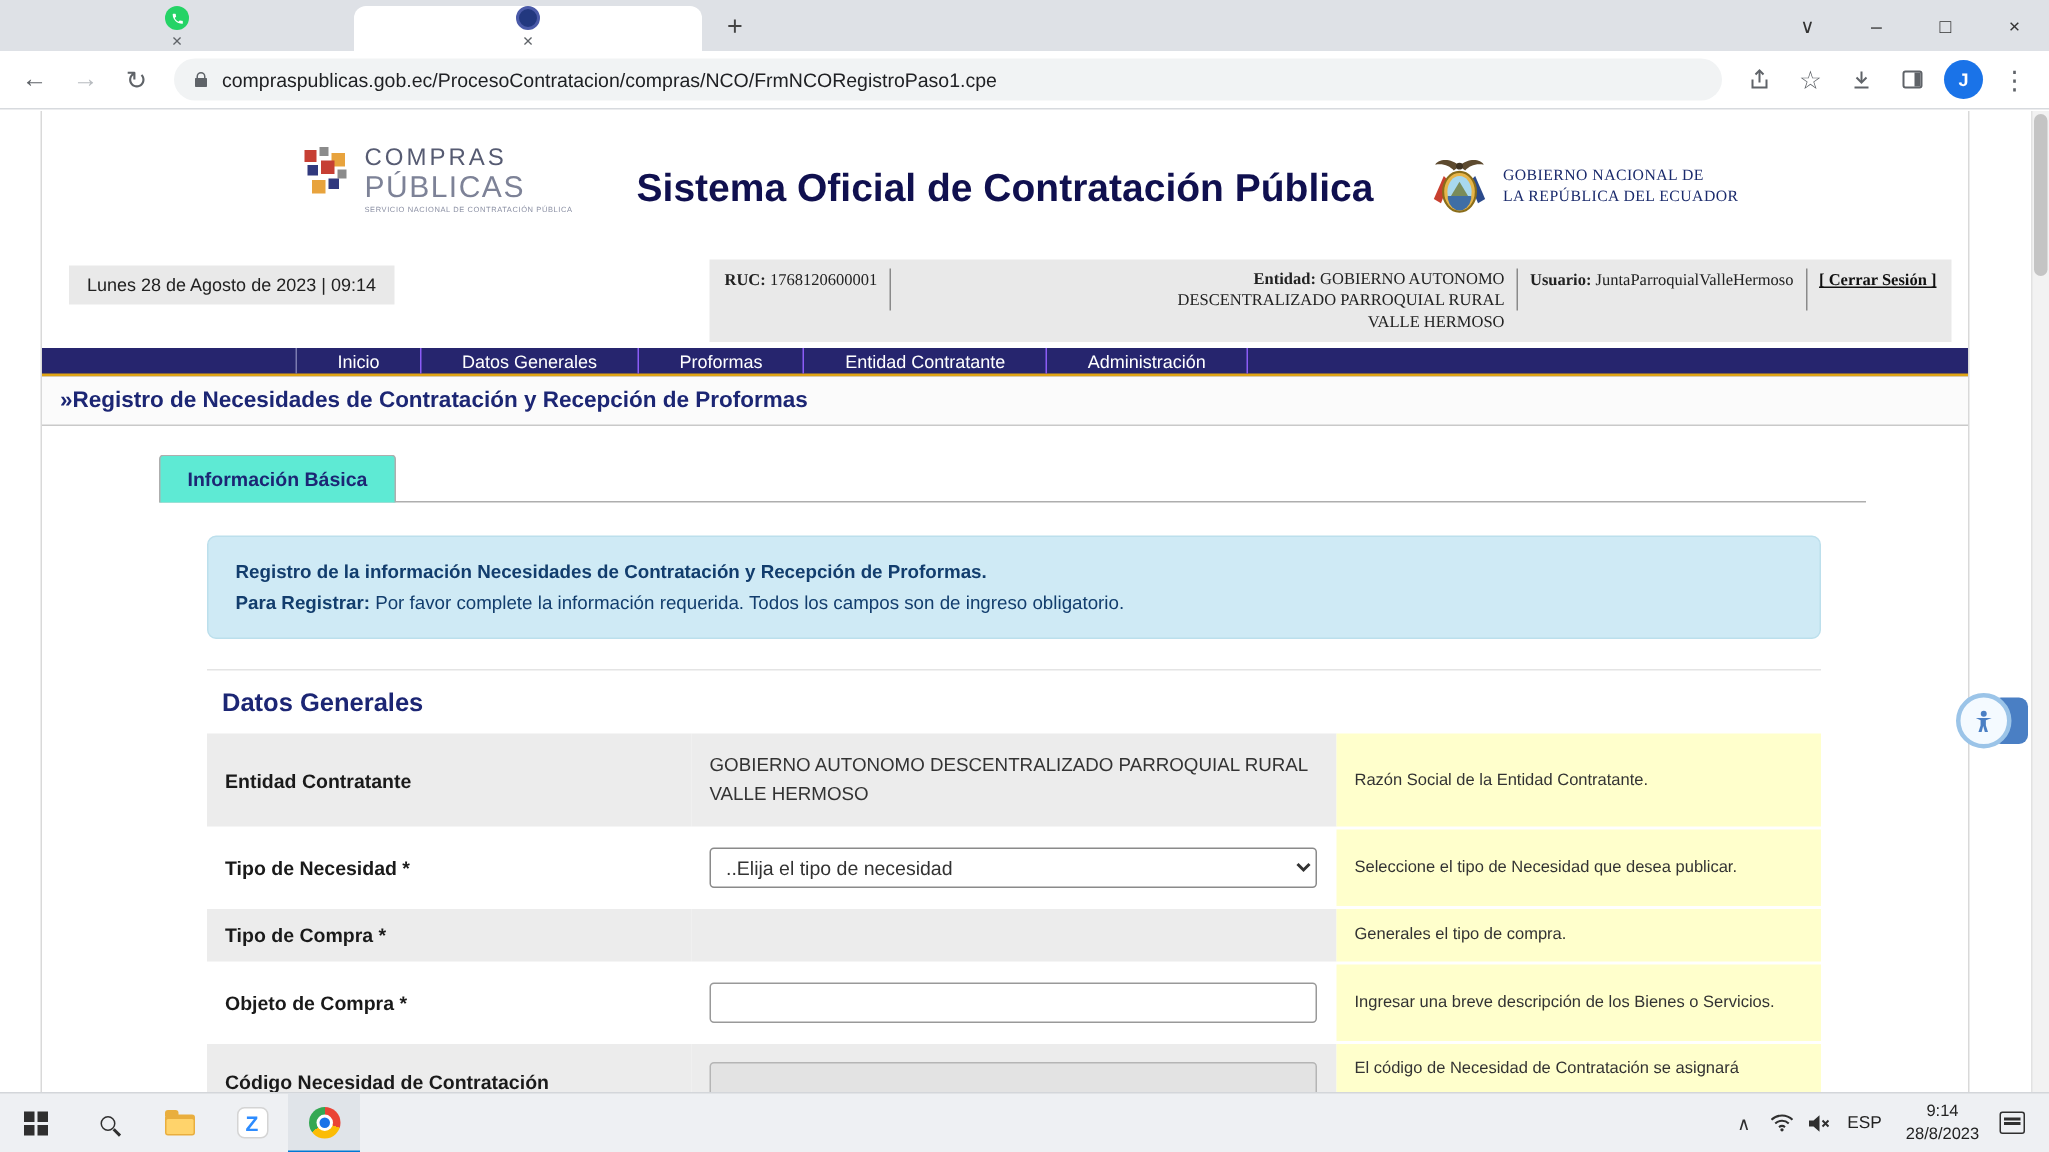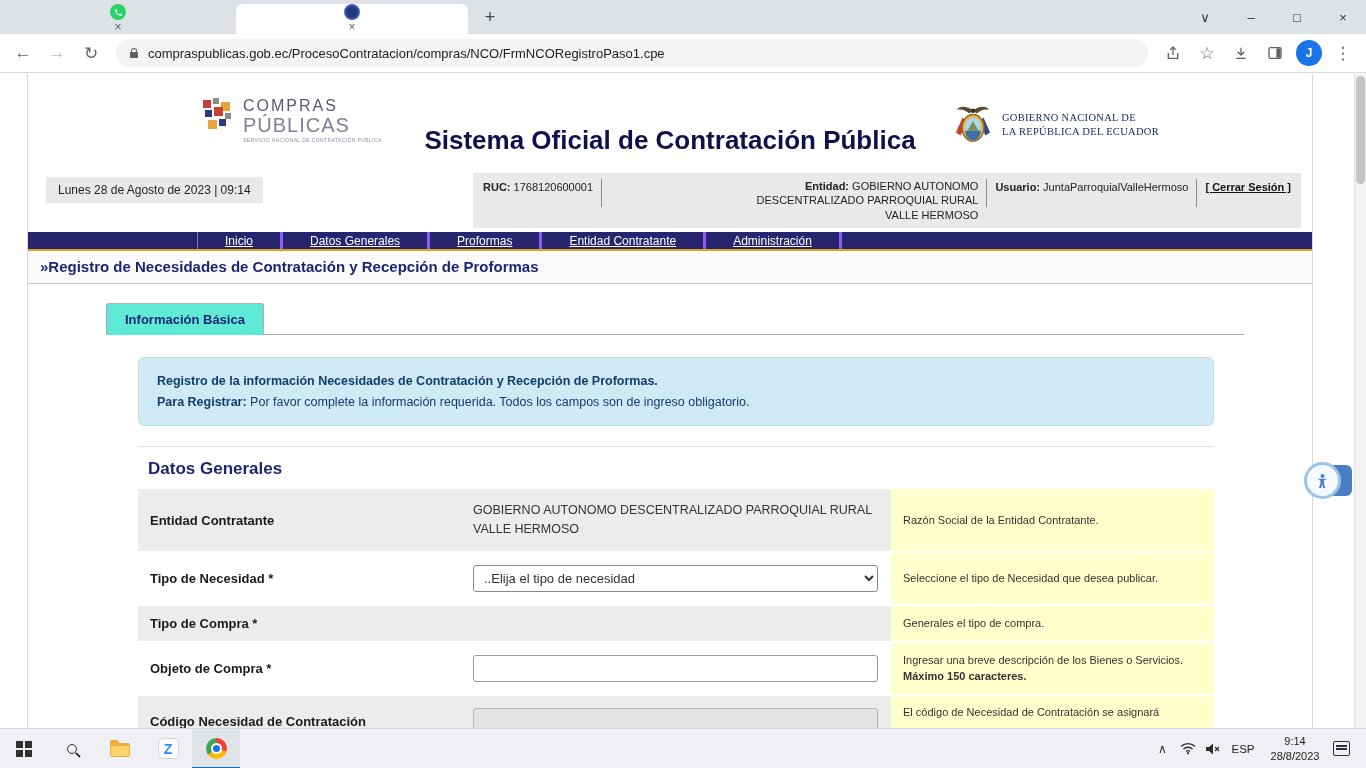--- a/index.html
+++ b/index.html
@@ -45,45 +45,45 @@
 
   
   .site-header { height:99px; position:relative; }
   .logo { position:absolute; left:175px; top:24px; display:flex; gap:10px; }
   .logo-squares { position:relative; width:30px; height:34px; }
   .logo-squares i { position:absolute; display:block; }
   .logo-text { line-height:1.05; }
   .logo-l1 { font-size:16px; font-weight:normal; letter-spacing:2px; color:#565b72; }
   .logo-l2 { font-size:20px; font-weight:normal; letter-spacing:1px; color:#7d8297; }
   .logo-tag { font-size:5px; letter-spacing:.4px; color:#8a8fa3; margin-top:2px; }
-  .site-title { position:absolute; left:0; right:0; top:51px; text-align:center;
+  .site-title { position:absolute; left:0; right:0; top:36px; text-align:center;
                 font-size:26px; font-weight:bold; color:#10104f; }
   .gov-block { position:absolute; right:153px; top:30px; display:flex; align-items:center; gap:10px; }
   .gov-text { font-family:"Liberation Serif", serif; font-size:10.5px; color:#1a2a6c;
               letter-spacing:.3px; line-height:1.35; }
 
   
   .session-bar { position:relative; height:46px; }
   .datetime-box { position:absolute; left:18px; top:4px; background:#e9e9e9;
                   padding:6px 12px; font-size:12px; color:#222; }
   .session-box { position:absolute; left:445px; right:11px; top:0; background:#e9e9e9;
                  padding:6px 10px; display:flex; align-items:flex-start; font-size:11px;
-                 color:#222; line-height:1.3; }
+                 color:#222; line-height:1.3;font-family:Liberation Serif, serif; }
   .session-box b { font-weight:bold; }
   .sep { width:1px; background:#8a8a8a; height:28px; margin:0 8px; flex:none; }
   .entity-blk { flex:1; text-align:right; max-width:none; display:flex; justify-content:flex-end; }
   .entity-inner { width:250px; text-align:right; }
   .logout { font-weight:bold; text-decoration:underline; color:#111; white-space:nowrap; }
 
   
   .mainnav { margin-top:13px; height:19px; background:#26256e; display:flex; align-items:stretch;
              font-size:12px; color:#fff; border-bottom:2px solid #dfa414; }
   .nav-spacer { width:170px; border-right:1px solid #7b7bb0; }
-  .nav-item { padding:0 27px; display:flex; align-items:center; border-right:3px solid #8b5cf6;
-              white-space:nowrap;text-decoration:underline; }
+  .nav-item { padding:0 27px; display:flex; align-items:center; border-right:1px solid #8b5cf6;
+              white-space:nowrap; }
 
   
   .breadcrumb-bar { background:#fbfbfb; border-bottom:1px solid #c9c9c9; padding:7px 12px;
                     font-size:15px; font-weight:bold; color:#1c2674; height:33px; }
 
   
   .tab-area { margin-top:19px; padding-left:78px; }
   .tab-btn { display:inline-block; border:1px solid #aeaeae; border-bottom:none; background:#5eead4;
              padding:8px 18px; font-size:13px; font-weight:bold; color:#1c2674;
              border-radius:3px 3px 0 0; position:relative; z-index:2; margin-bottom:-1px; }
@@ -336,21 +336,20 @@
             </div>
           </div>
 
           <div class="frow">
             <div class="fcell-label">Objeto de Compra *</div>
             <div class="fcell-field">
               <input type="text" class="field-input" style="">
             </div>
             <div class="fcell-help">
               <span>Ingresar una breve descripción de los Bienes o Servicios.</span>
-              <span class="help-bold">Máximo 150 caracteres.</span>
             </div>
           </div>
 
           <div class="frow gray">
             <div class="fcell-label">Código Necesidad de Contratación</div>
             <div class="fcell-field">
               <input type="text" class="field-input disabled" disabled="" style="">
             </div>
             <div class="fcell-help" style="justify-content:flex-start">
               <span>El código de Necesidad de Contratación se asignará</span>

